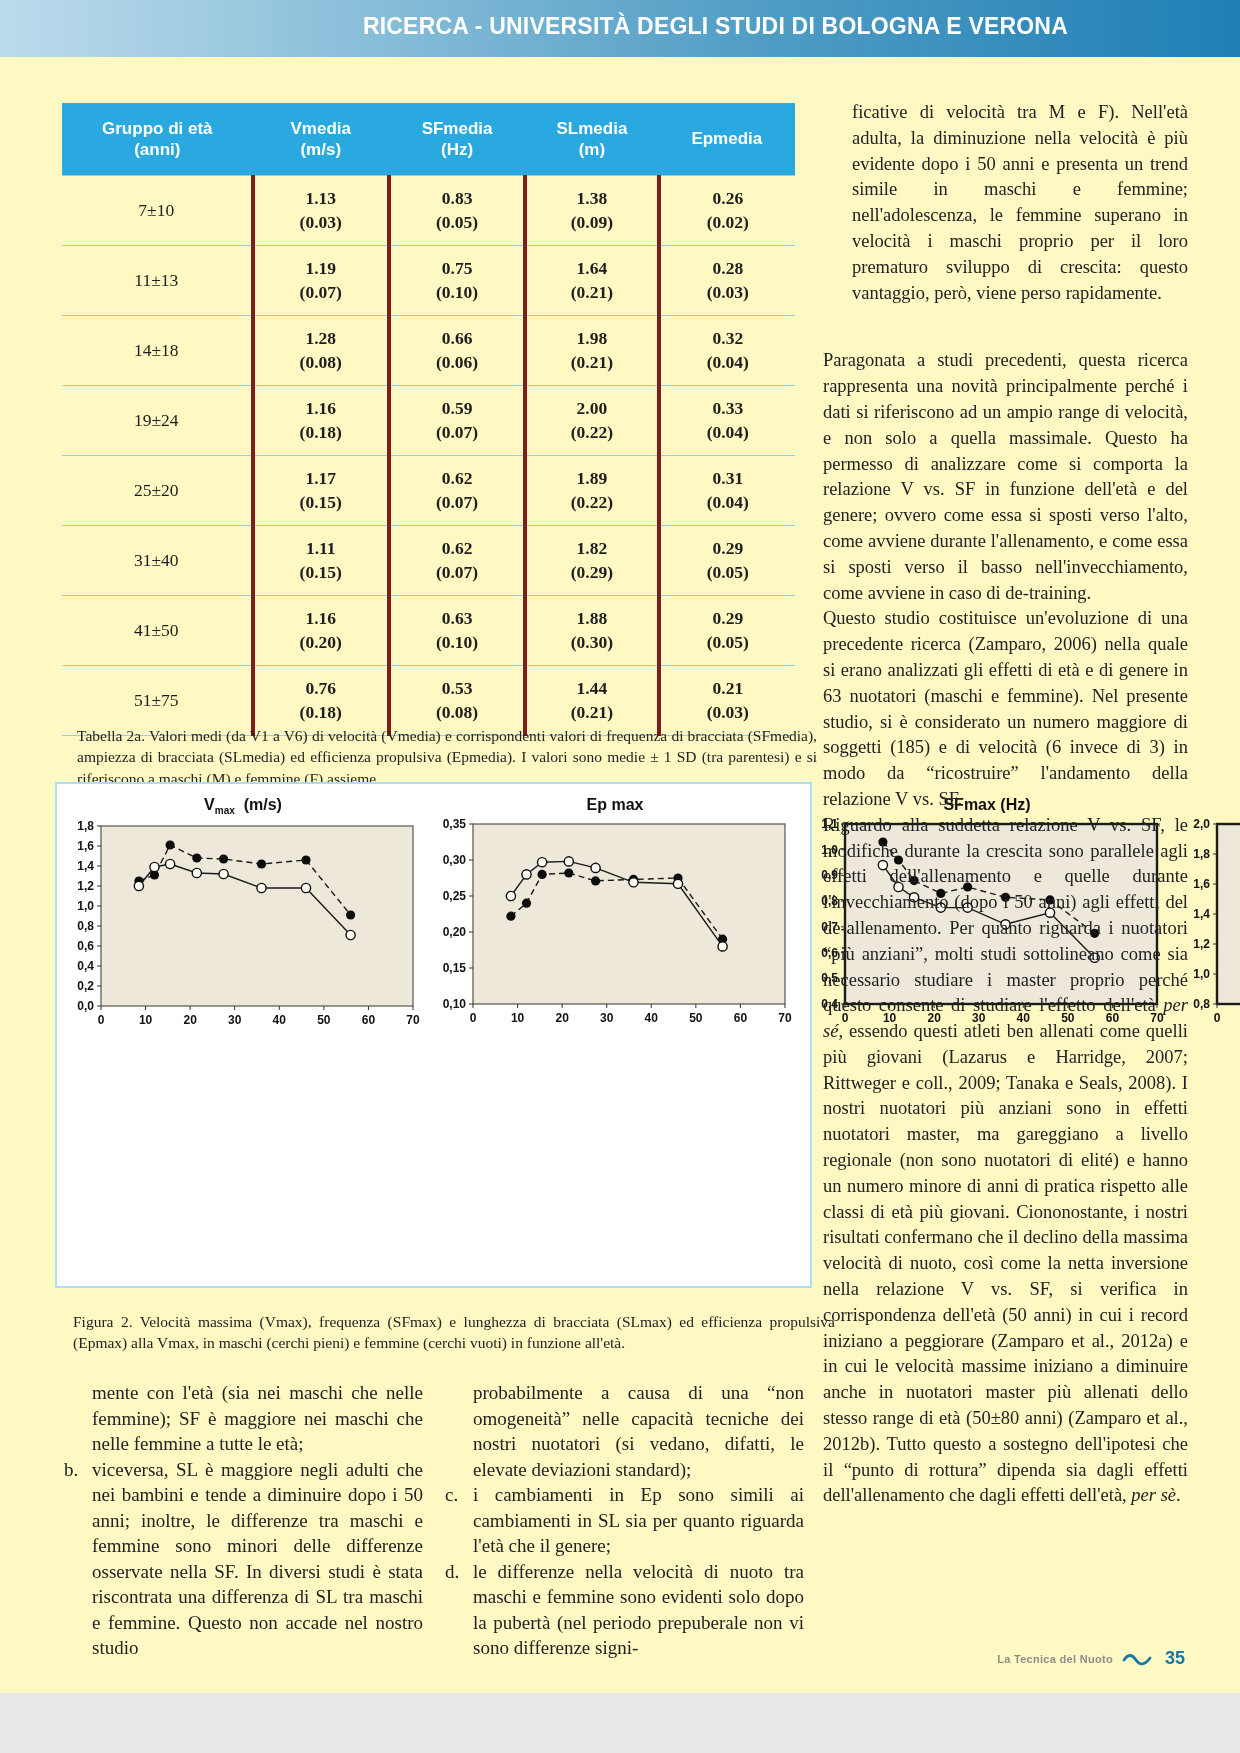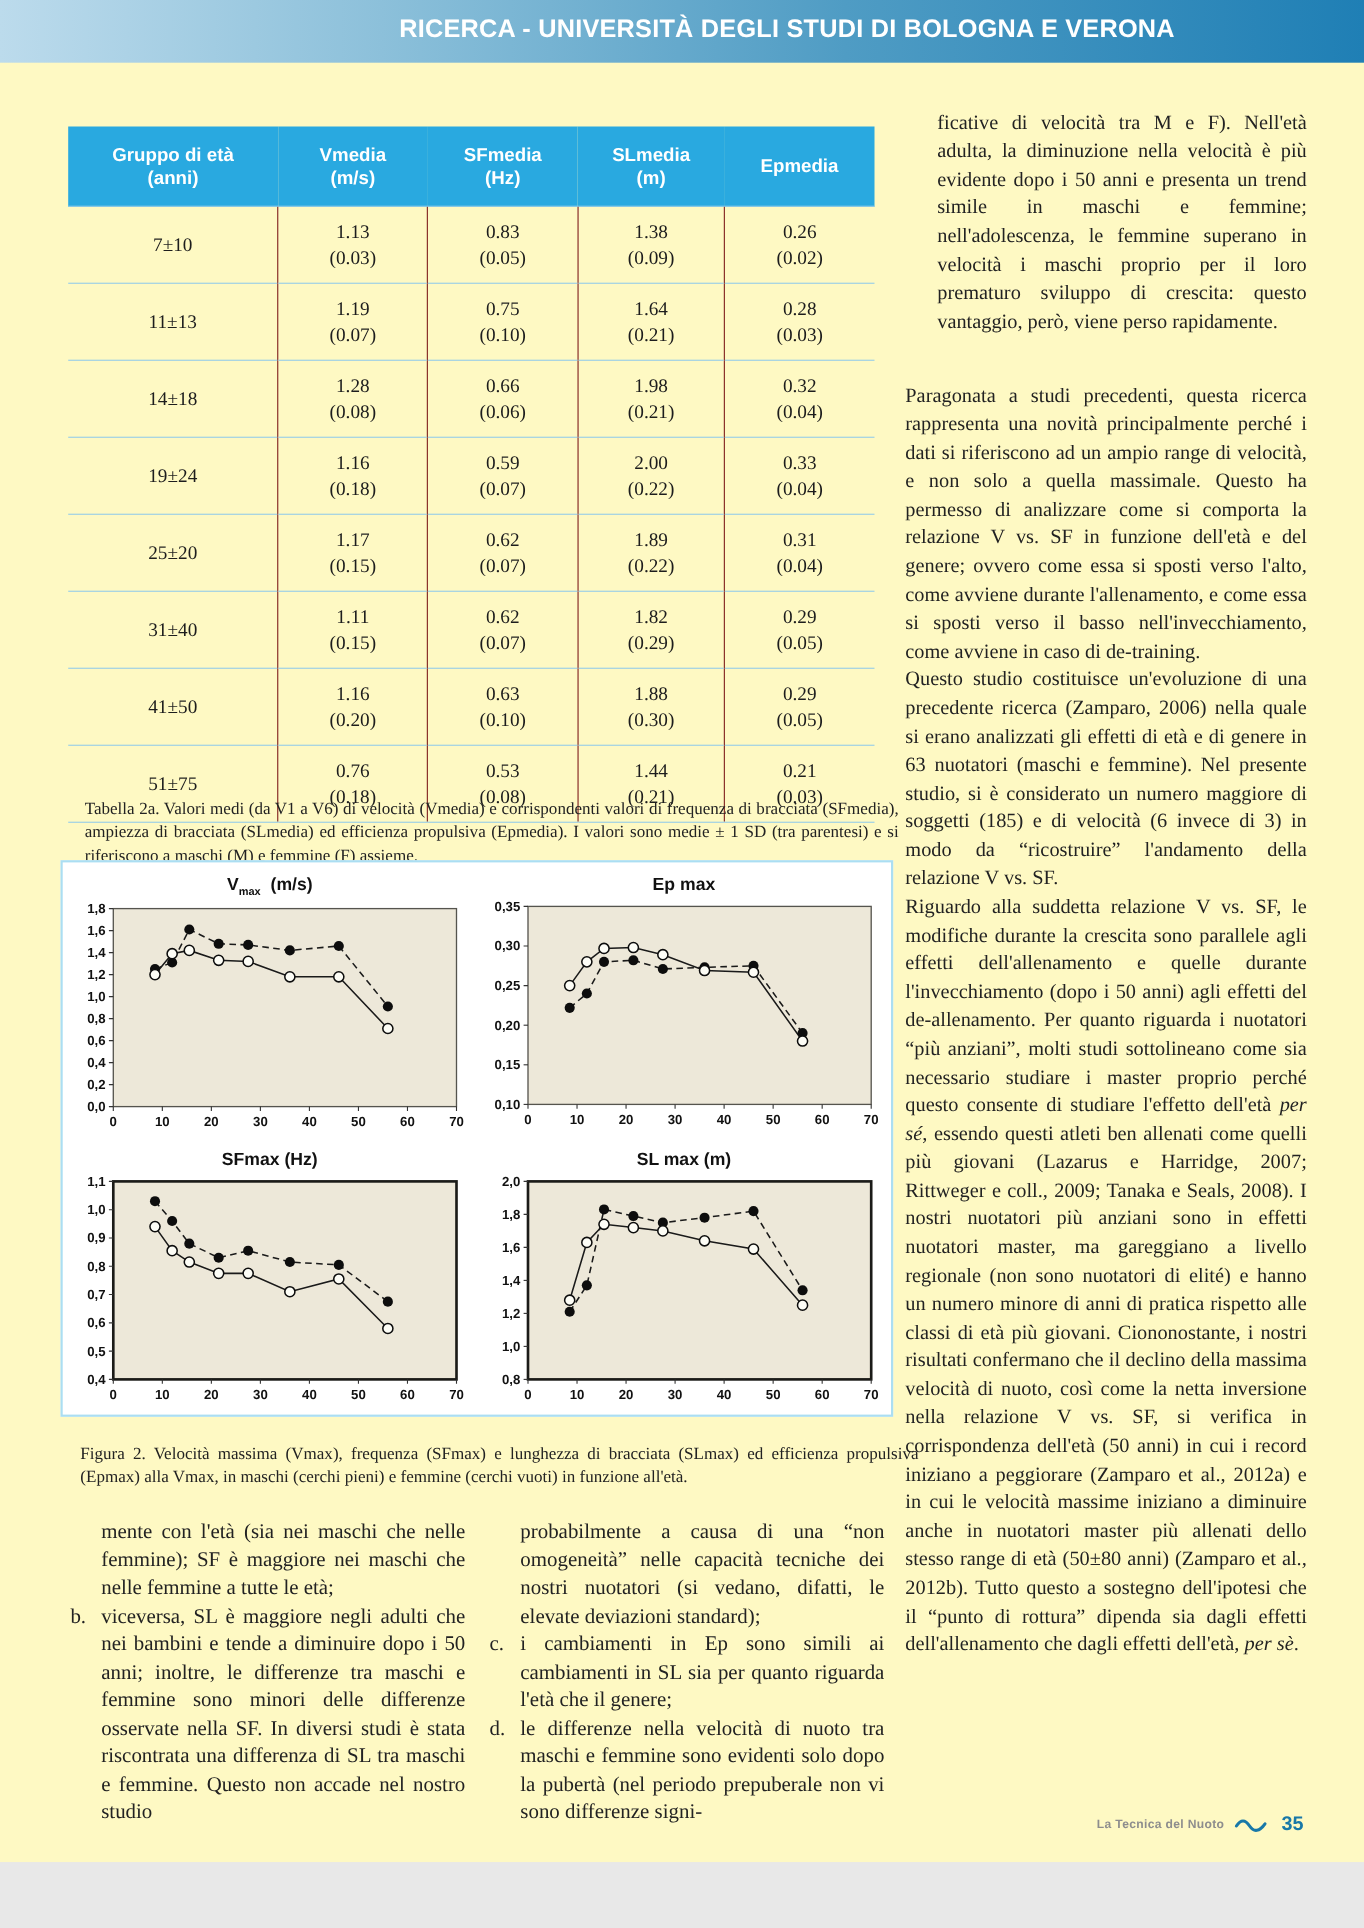--- a/index.html
+++ b/index.html
@@ -4,33 +4,33 @@
 <style>
   html,body{margin:0;padding:0;background:#e8e8e8;}
   .page{position:relative;width:1240px;height:1693px;background:#fef9c3;overflow:hidden;
         font-family:"Liberation Serif",serif;}
   
   .banner{position:absolute;left:0;top:0;width:1240px;height:57px;
           background:linear-gradient(90deg,#bcdbec 0%,#8cc0da 28%,#4f9cc4 62%,#1f7fb5 100%);}
   .banner-title{position:absolute;right:172px;top:13px;color:#ffffff;
           font-family:"Liberation Sans",sans-serif;font-weight:bold;font-size:23px;letter-spacing:.2px;}
   
-  .data-table{position:absolute;left:62px;top:115px;width:733px;border-collapse:collapse;table-layout:fixed;}
+  .data-table{position:absolute;left:62px;top:103px;width:733px;border-collapse:collapse;table-layout:fixed;}
   .data-table th{background:#29a9e0;color:#ffffff;font-family:"Liberation Sans",sans-serif;
           font-weight:bold;font-size:17px;line-height:1.25;height:64px;padding:4px 2px;text-align:center;}
   .data-table td{text-align:center;font-size:17.5px;line-height:1.32;color:#1d1d1d;height:65px;
           border-top:1px solid #96cde9;padding:2px;}
-  .data-table td + td{border-left:1px solid #7f1d1d;}
+  .data-table td + td{border-left:4px solid #7f1d1d;font-weight:bold;}
   .data-table tbody tr:last-child td{border-bottom:1px solid #96cde9;}
   .caption{font-size:15.5px;line-height:1.38;color:#222;text-align:justify;margin:15px;}
   .table-caption{position:absolute;left:62px;top:710px;width:740px;}
   
   .figure-panel{position:absolute;left:55px;top:782px;width:757px;height:506px;
           border:2px solid #abdef2;background:#fff;box-sizing:border-box;}
-  .charts-grid{display:grid;grid-template-columns:1fr 1fr;padding:4px 0 0 0;}
+  .charts-grid{display:grid;grid-template-columns:1fr 1fr 1fr 1fr;padding:4px 0 0 0;}
   .chart-cell{padding:2px 2px 6px 2px;}
   .chart-title{text-align:center;font-family:"Liberation Sans",sans-serif;font-weight:bold;
           font-size:16px;color:#111;margin:6px 0 2px 0;}
   .chart-title sub{font-size:10px;}
   .chart-cell svg{display:block;margin:0 auto;}
   .figure-caption{position:absolute;left:58px;top:1296px;width:762px;}
   
   .bottom-cols{position:absolute;left:62px;top:1380px;width:742px;display:grid;
           grid-template-columns:1fr 1fr;column-gap:20px;
           font-size:19px;line-height:25.5px;color:#222;text-align:justify;}

